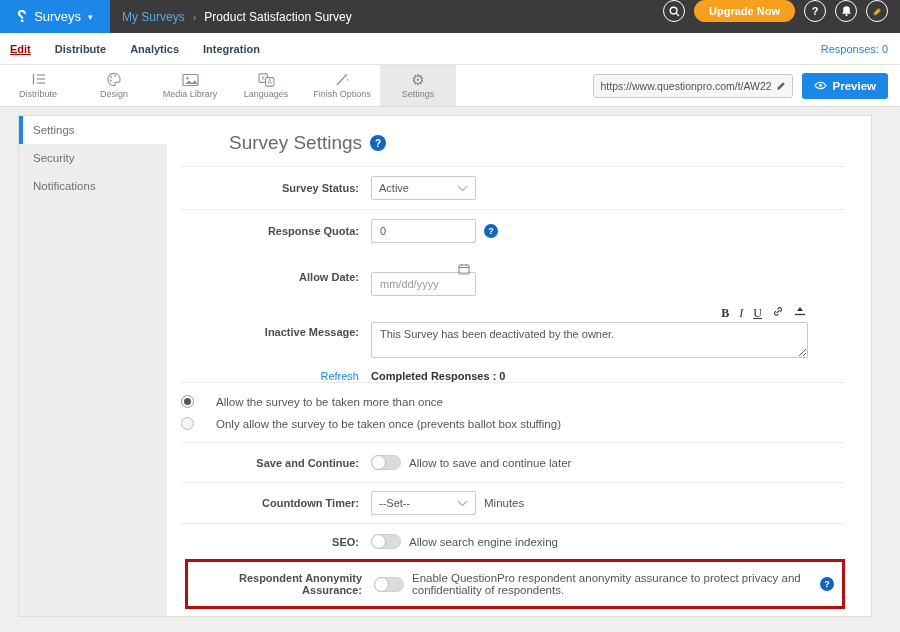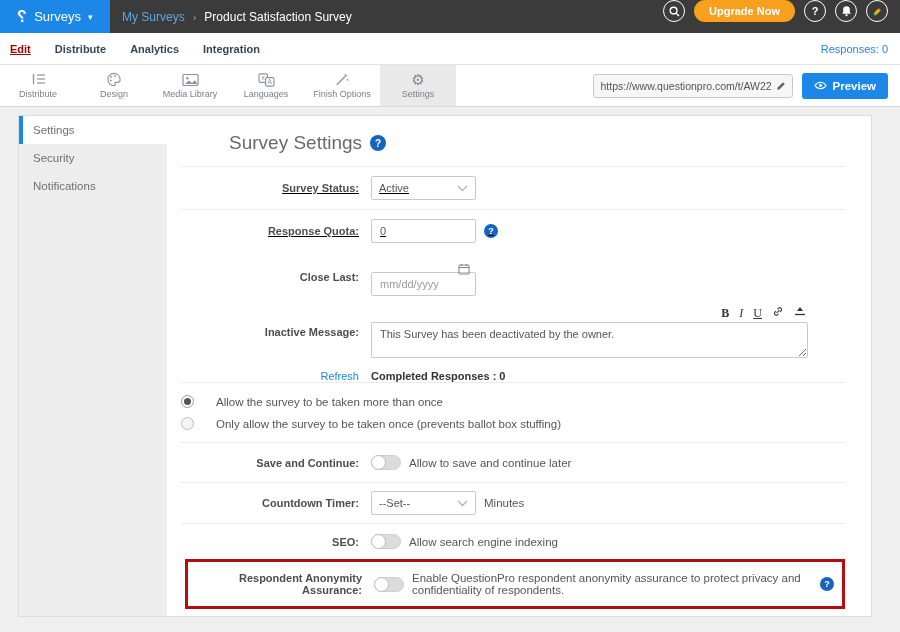--- a/index.html
+++ b/index.html
@@ -83,21 +83,21 @@
   .radio { width:13px; height:13px; border-radius:50%; border:1px solid #9a9a9a; background:#fff; display:inline-flex; align-items:center; justify-content:center; flex-shrink:0; }
   .radio.checked::after { content:""; width:7px; height:7px; border-radius:50%; background:#555; }
   .radio.unchecked { border-color:#bcbcbc; background:#f4f4f4; }
 
   .toggle { width:30px; height:15px; border-radius:8px; background:#dcdcdc; border:1px solid #cfcfcf; position:relative; cursor:pointer; flex-shrink:0; }
   .toggle .knob { position:absolute; left:-1px; top:-1px; width:15px; height:15px; border-radius:50%; background:#fdfdfd; border:1px solid #bdbdbd; }
 
   .anon-box { border:3px solid #b50d0d; margin:2px 0 0 4px; padding:10px 8px; display:flex; align-items:center; }
   .anon-box .flabel { width:178px; }
 
-  .p-ts { padding-top:9px; padding-bottom:9px;text-decoration:underline; }
+  .p-ts { padding-top:9px; padding-bottom:9px; }
   .p-sm { padding-top:6px; padding-bottom:6px; }
 </style>
 </head>
 <body>
 
 <div class="topbar">
   <div class="logo-block">
     <span class="logo-mark">?</span>
     <span class="product-name">Surveys</span>
     <span class="caret">▾</span>
@@ -254,21 +254,21 @@
 
     <div class="frow p-ts">
       <span class="flabel">Response Quota:</span>
       <span class="fctrl">
         <input class="inp" type="text" value="0" style="">
         <span class="help-badge small">?</span>
       </span>
     </div>
 
     <div class="frow p-sm">
-      <span class="flabel">Close Last:</span>
+      <span class="flabel">Allow Date:</span>
       <span class="fctrl">
         <span class="date-wrap">
           <input class="inp" type="text" placeholder="mm/dd/yyyy" style="">
           <span class="date-cal">
             <svg width="12" height="12" viewBox="0 0 12 12">
                 <rect x="1" y="2" width="10" height="9" rx="1" fill="none" stroke="#8a8a8a" stroke-width="1.1"></rect>
                 <line x1="3.5" y1="1" x2="3.5" y2="3" stroke="#8a8a8a" stroke-width="1.1"></line>
                 <line x1="8.5" y1="1" x2="8.5" y2="3" stroke="#8a8a8a" stroke-width="1.1"></line>
                 <line x1="1" y1="4.5" x2="11" y2="4.5" stroke="#8a8a8a" stroke-width="1.1"></line>
               </svg>

